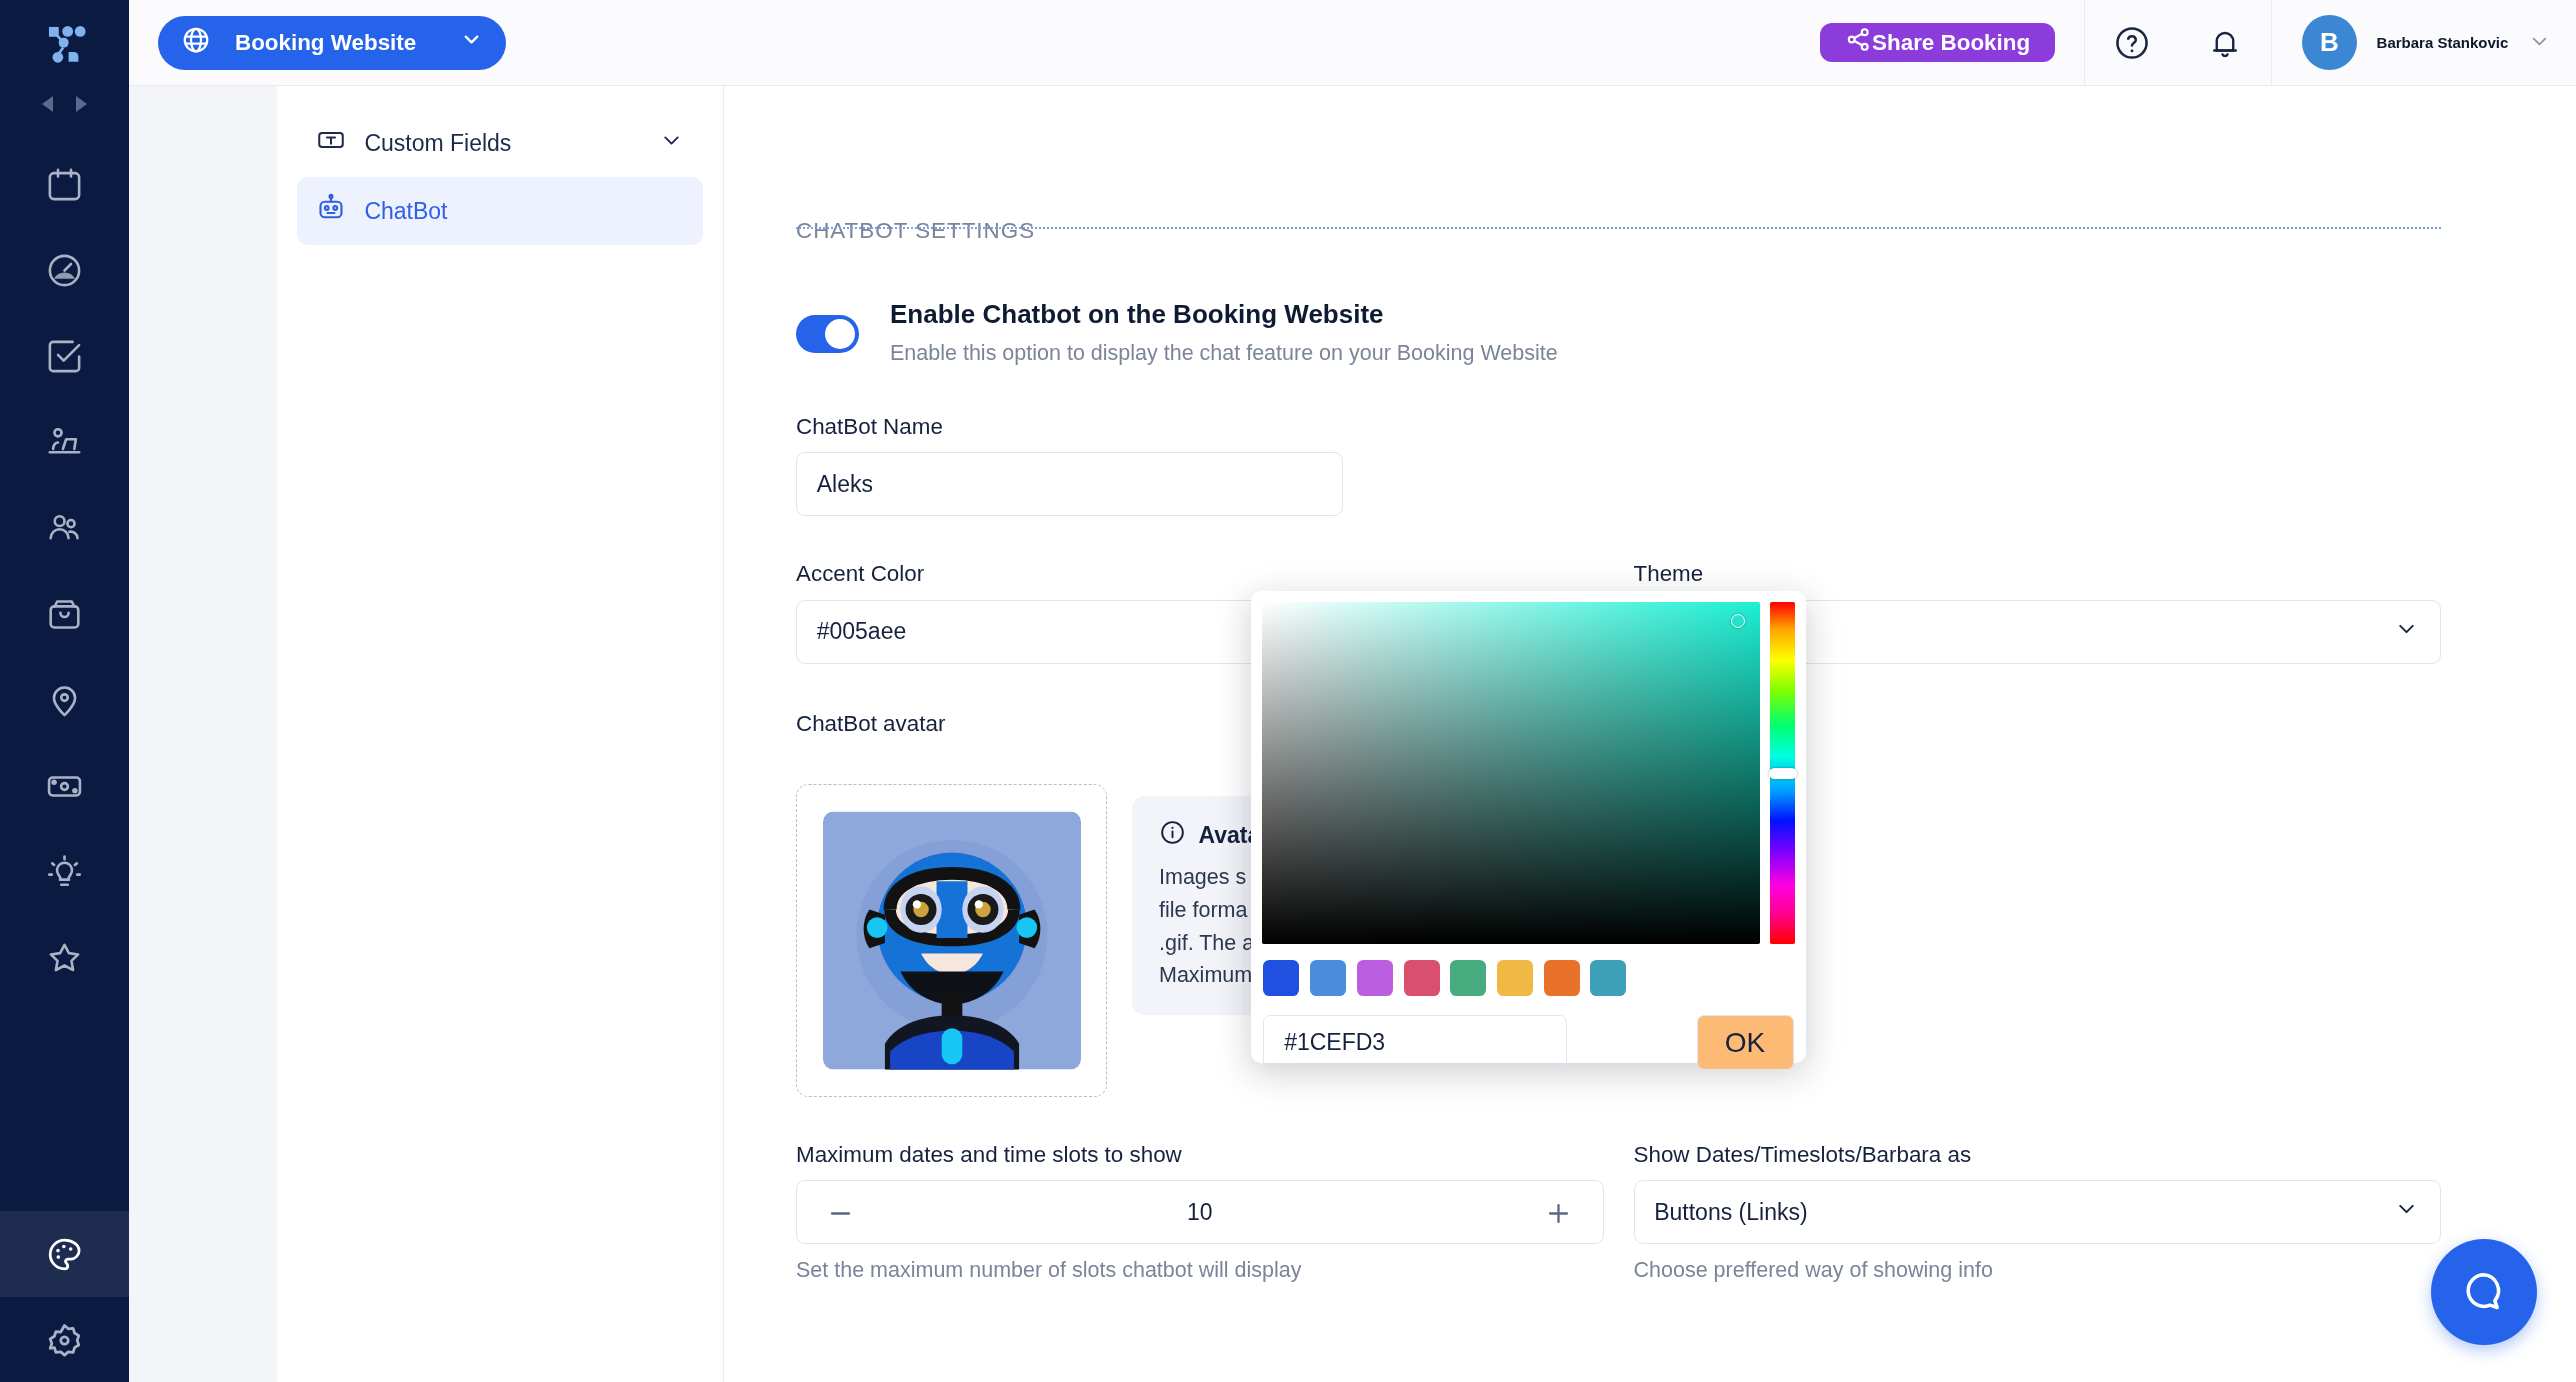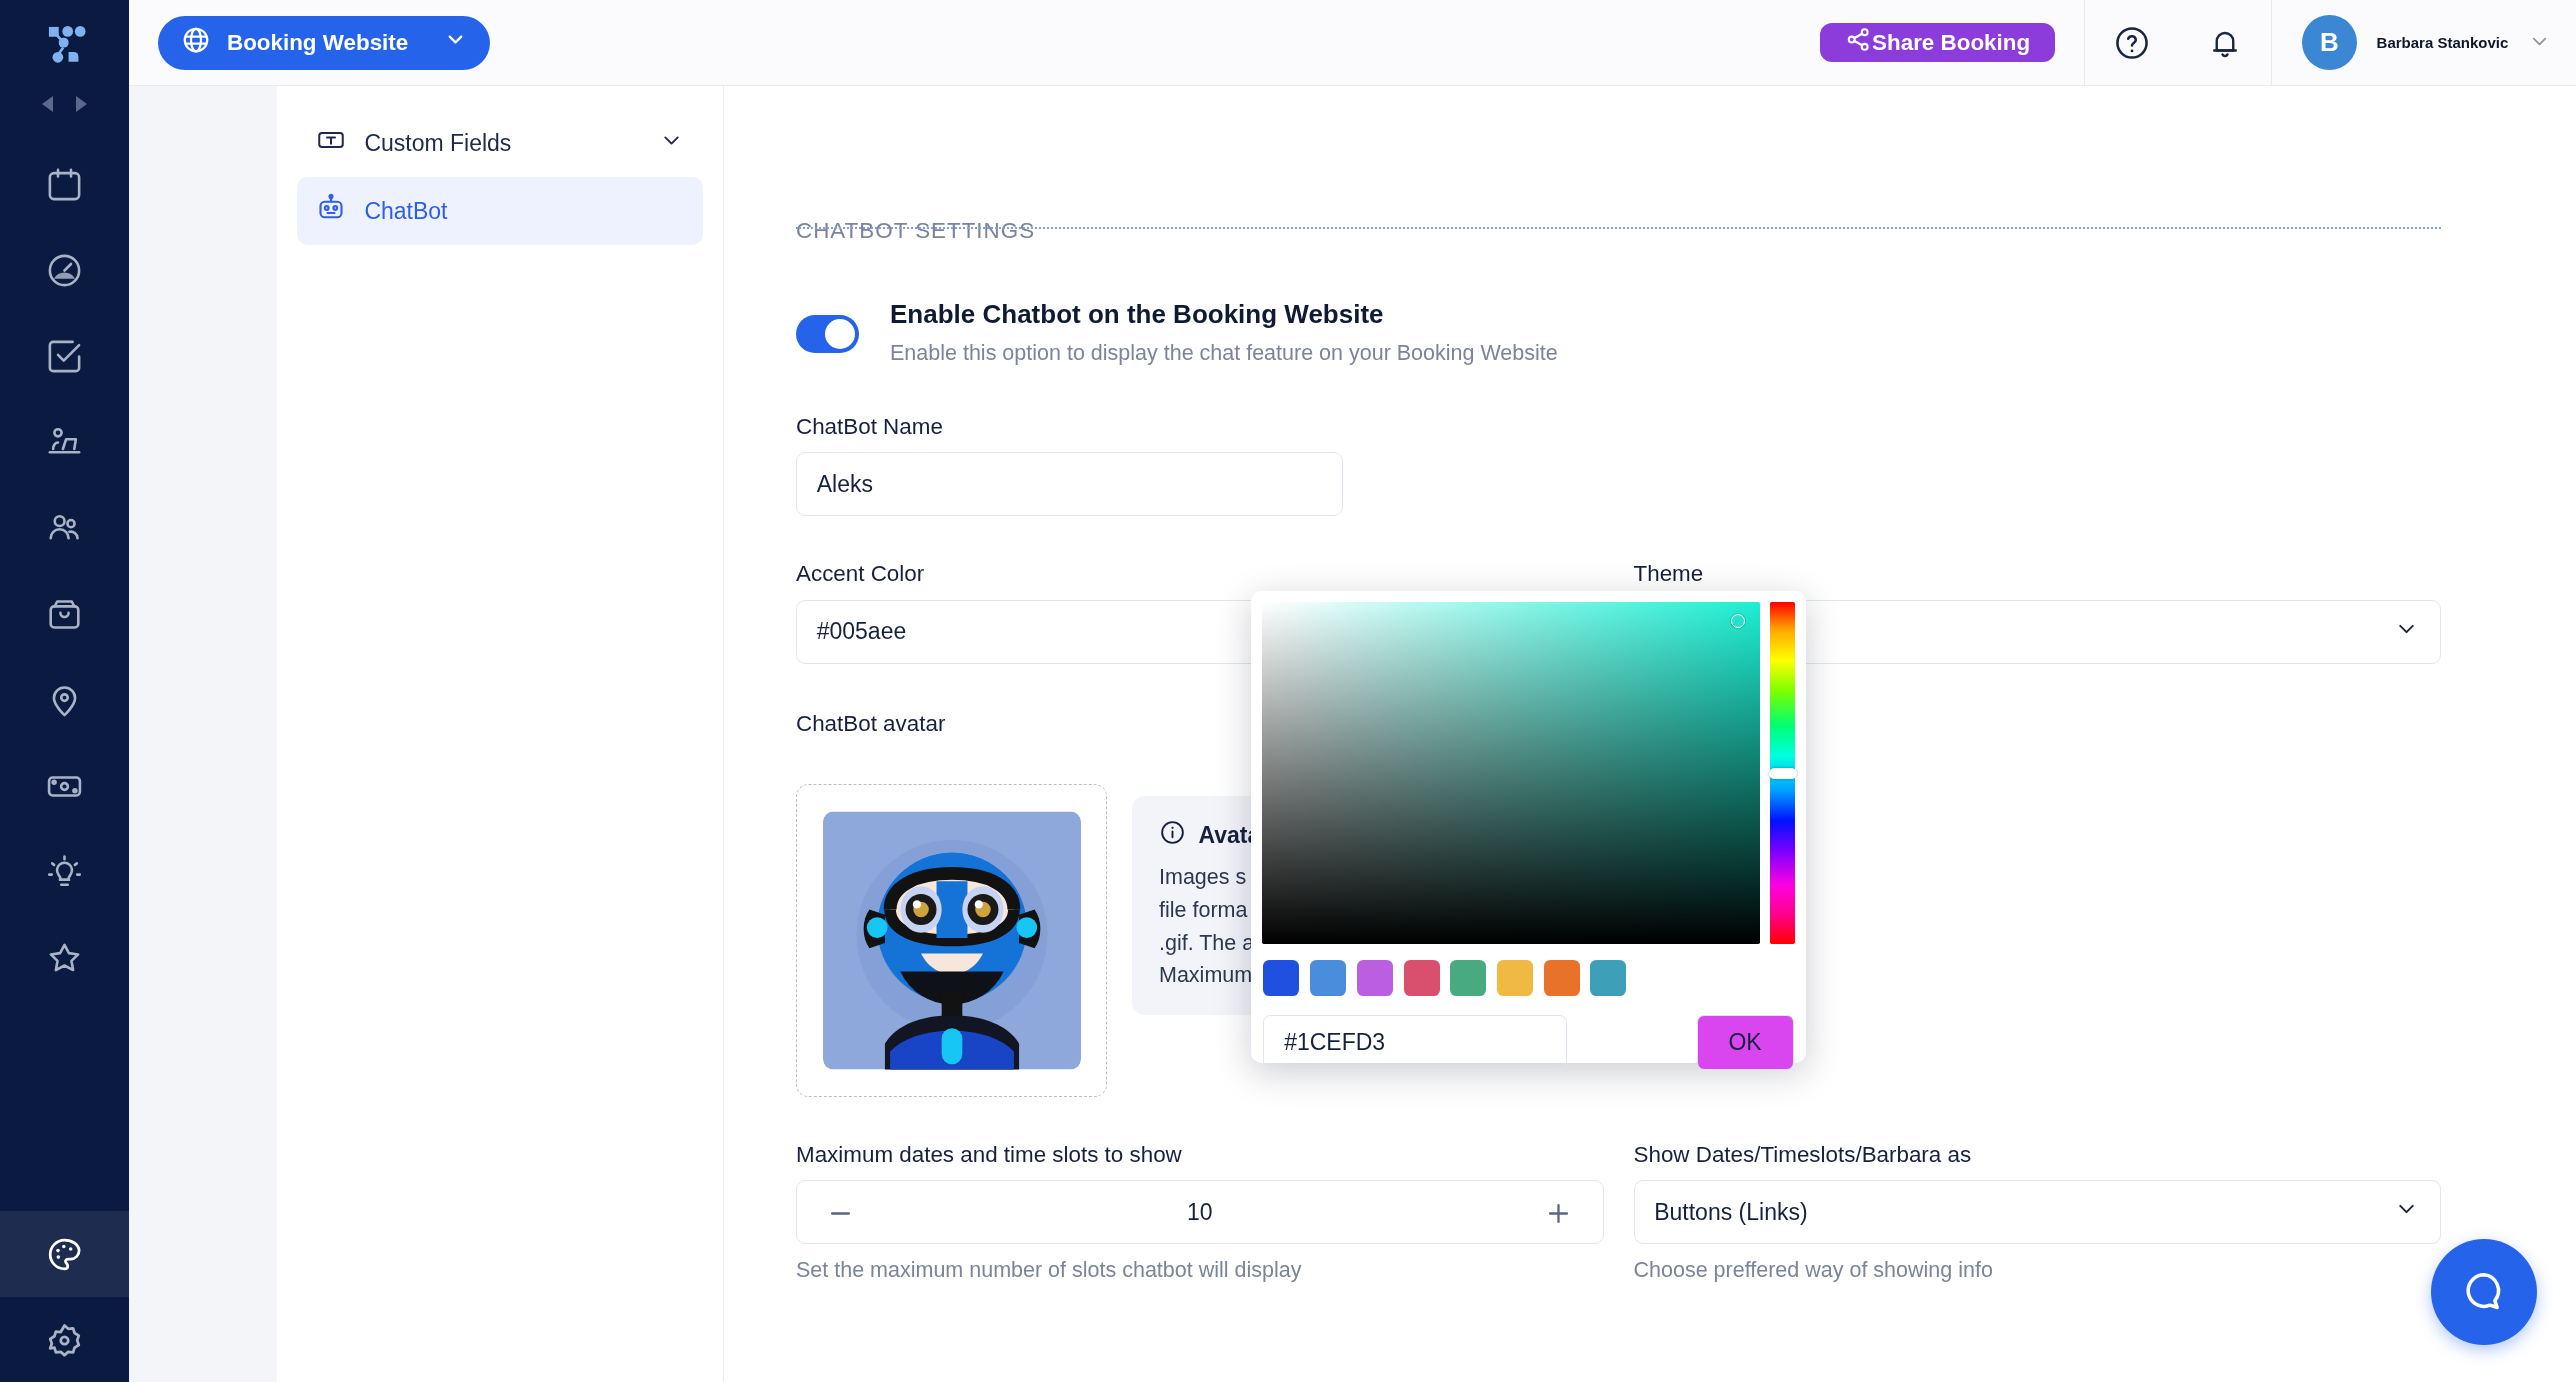--- a/index.html
+++ b/index.html
@@ -34,21 +34,21 @@
   .rail-item.active { background: #1e2c50; }
 
   
   .right { flex: 1 1 auto; display: flex; flex-direction: column; min-width: 0; }
   .topbar {
     height: 86px; background: #fbfbfd; border-bottom: 0.9px solid #e8eaf0;
     display: flex; align-items: center; padding: 0 0 0 29px; position: relative; z-index: 4;
   }
   .btn-booking {
     height: 54px; background: #2563eb; color: #fff; border: none; border-radius: 27px;
-    display: flex; align-items: center; gap: 16px; padding: 0 23px 0 23px;
+    display: flex; align-items: center; gap: 24px; padding: 0 23px 0 23px;
     font-size: 22.4px; font-weight: 700; cursor: pointer;
   }
   .btn-booking .caret { margin-left: 19.7px; }
   .topbar-spacer { flex: 1 1 auto; }
   .btn-share {
     height: 39px; background: #8b3cdb; color: #fff; border: none; border-radius: 12px;
     display: flex; align-items: center; padding: 0 25px;
     font-size: 22.4px; font-weight: 700; cursor: pointer; margin-right: 29px;
   }
   .topbar-div { width: 0.9px; height: 86px; background: #e8eaf0; }
@@ -176,21 +176,21 @@
   }
   .swatches { display: flex; gap: 10.7px; margin-top: 16px; padding-left: 1.8px; }
   .sw { width: 36px; height: 36px; border-radius: 6.3px; cursor: pointer; }
   .picker-bottom { display: flex; align-items: center; margin-top: 19.7px; padding: 0 1.8px; gap: 8px; }
   .hex-input {
     flex: 0 0 304px; height: 55px; border: 0.9px solid #e2e5ed; border-radius: 7.2px;
     display: flex; align-items: center; padding: 0 19.7px; font-size: 23px; color: #16213e;
   }
   .ok-btn {
     margin-left: auto; width: 97px; height: 55px; border: 0.9px solid #e2e5ed; border-radius: 7.2px;
-    background: #d946ef; font-size: 23px; color: #16213e; display: flex; align-items: center;
+    background: #fdba74; font-size: 28px; color: #16213e; display: flex; align-items: center;
     justify-content: center; cursor: pointer;
   }
 
   
   .fab {
     position: absolute; right: 39px; bottom: 38px; width: 106px; height: 106px;
     border-radius: 50%; background: #2563eb; display: flex; align-items: center;
     justify-content: center; cursor: pointer; z-index: 60;
     box-shadow: 0 5.4px 16px rgba(37,99,235,.35);
   }

